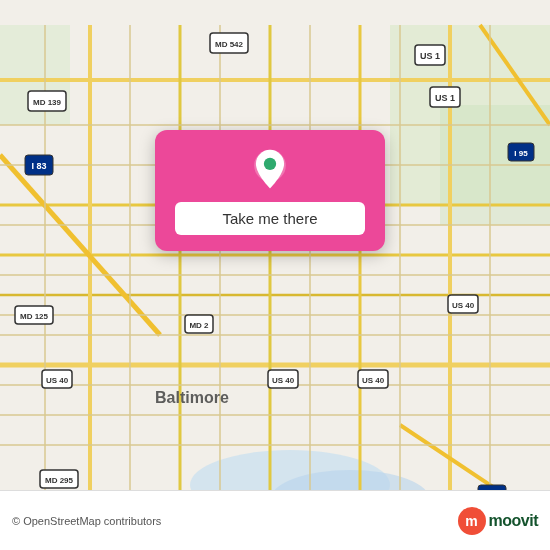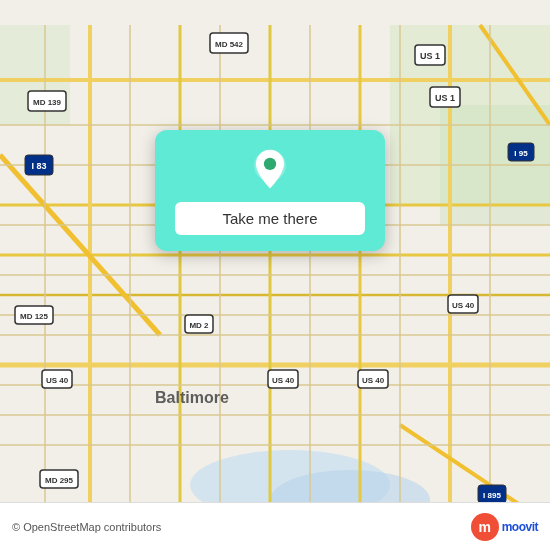--- a/index.html
+++ b/index.html
@@ -26,21 +26,21 @@
       inset: 0;
       background: #f2efe9;
     }
 
     
     .location-card {
       position: absolute;
       top: 130px;
       left: 155px;
       width: 230px;
-      background: #5eead4;
+      background: #ec4899;
       border-radius: 12px;
       display: flex;
       flex-direction: column;
       align-items: center;
       padding: 18px 20px 16px 20px;
       box-shadow: 0 4px 16px rgba(0,0,0,0.25);
       z-index: 10;
     }
 
     .pin-icon {
@@ -61,21 +61,21 @@
       width: 100%;
       text-align: center;
     }
 
     
     .bottom-bar {
       position: absolute;
       bottom: 0;
       left: 0;
       right: 0;
-      height: 48px;
+      height: 60px;
       background: white;
       display: flex;
       align-items: center;
       justify-content: space-between;
       padding: 0 12px;
       border-top: 1px solid #ddd;
       z-index: 20;
       gap: 40px;
     }
 
@@ -103,23 +103,23 @@
       border-radius: 50%;
       display: flex;
       align-items: center;
       justify-content: center;
       color: white;
       font-weight: bold;
       font-size: 14px;
     }
 
     .moovit-text {
-      font-size: 12px;
+      font-size: 16px;
       font-weight: bold;
-      color: #1d4ed8;
+      color: #14532d;
       letter-spacing: -0.5px;
     }
 
     
     svg.roads {
       position: absolute;
       inset: 0;
       width: 100%;
       height: 100%;
     }

